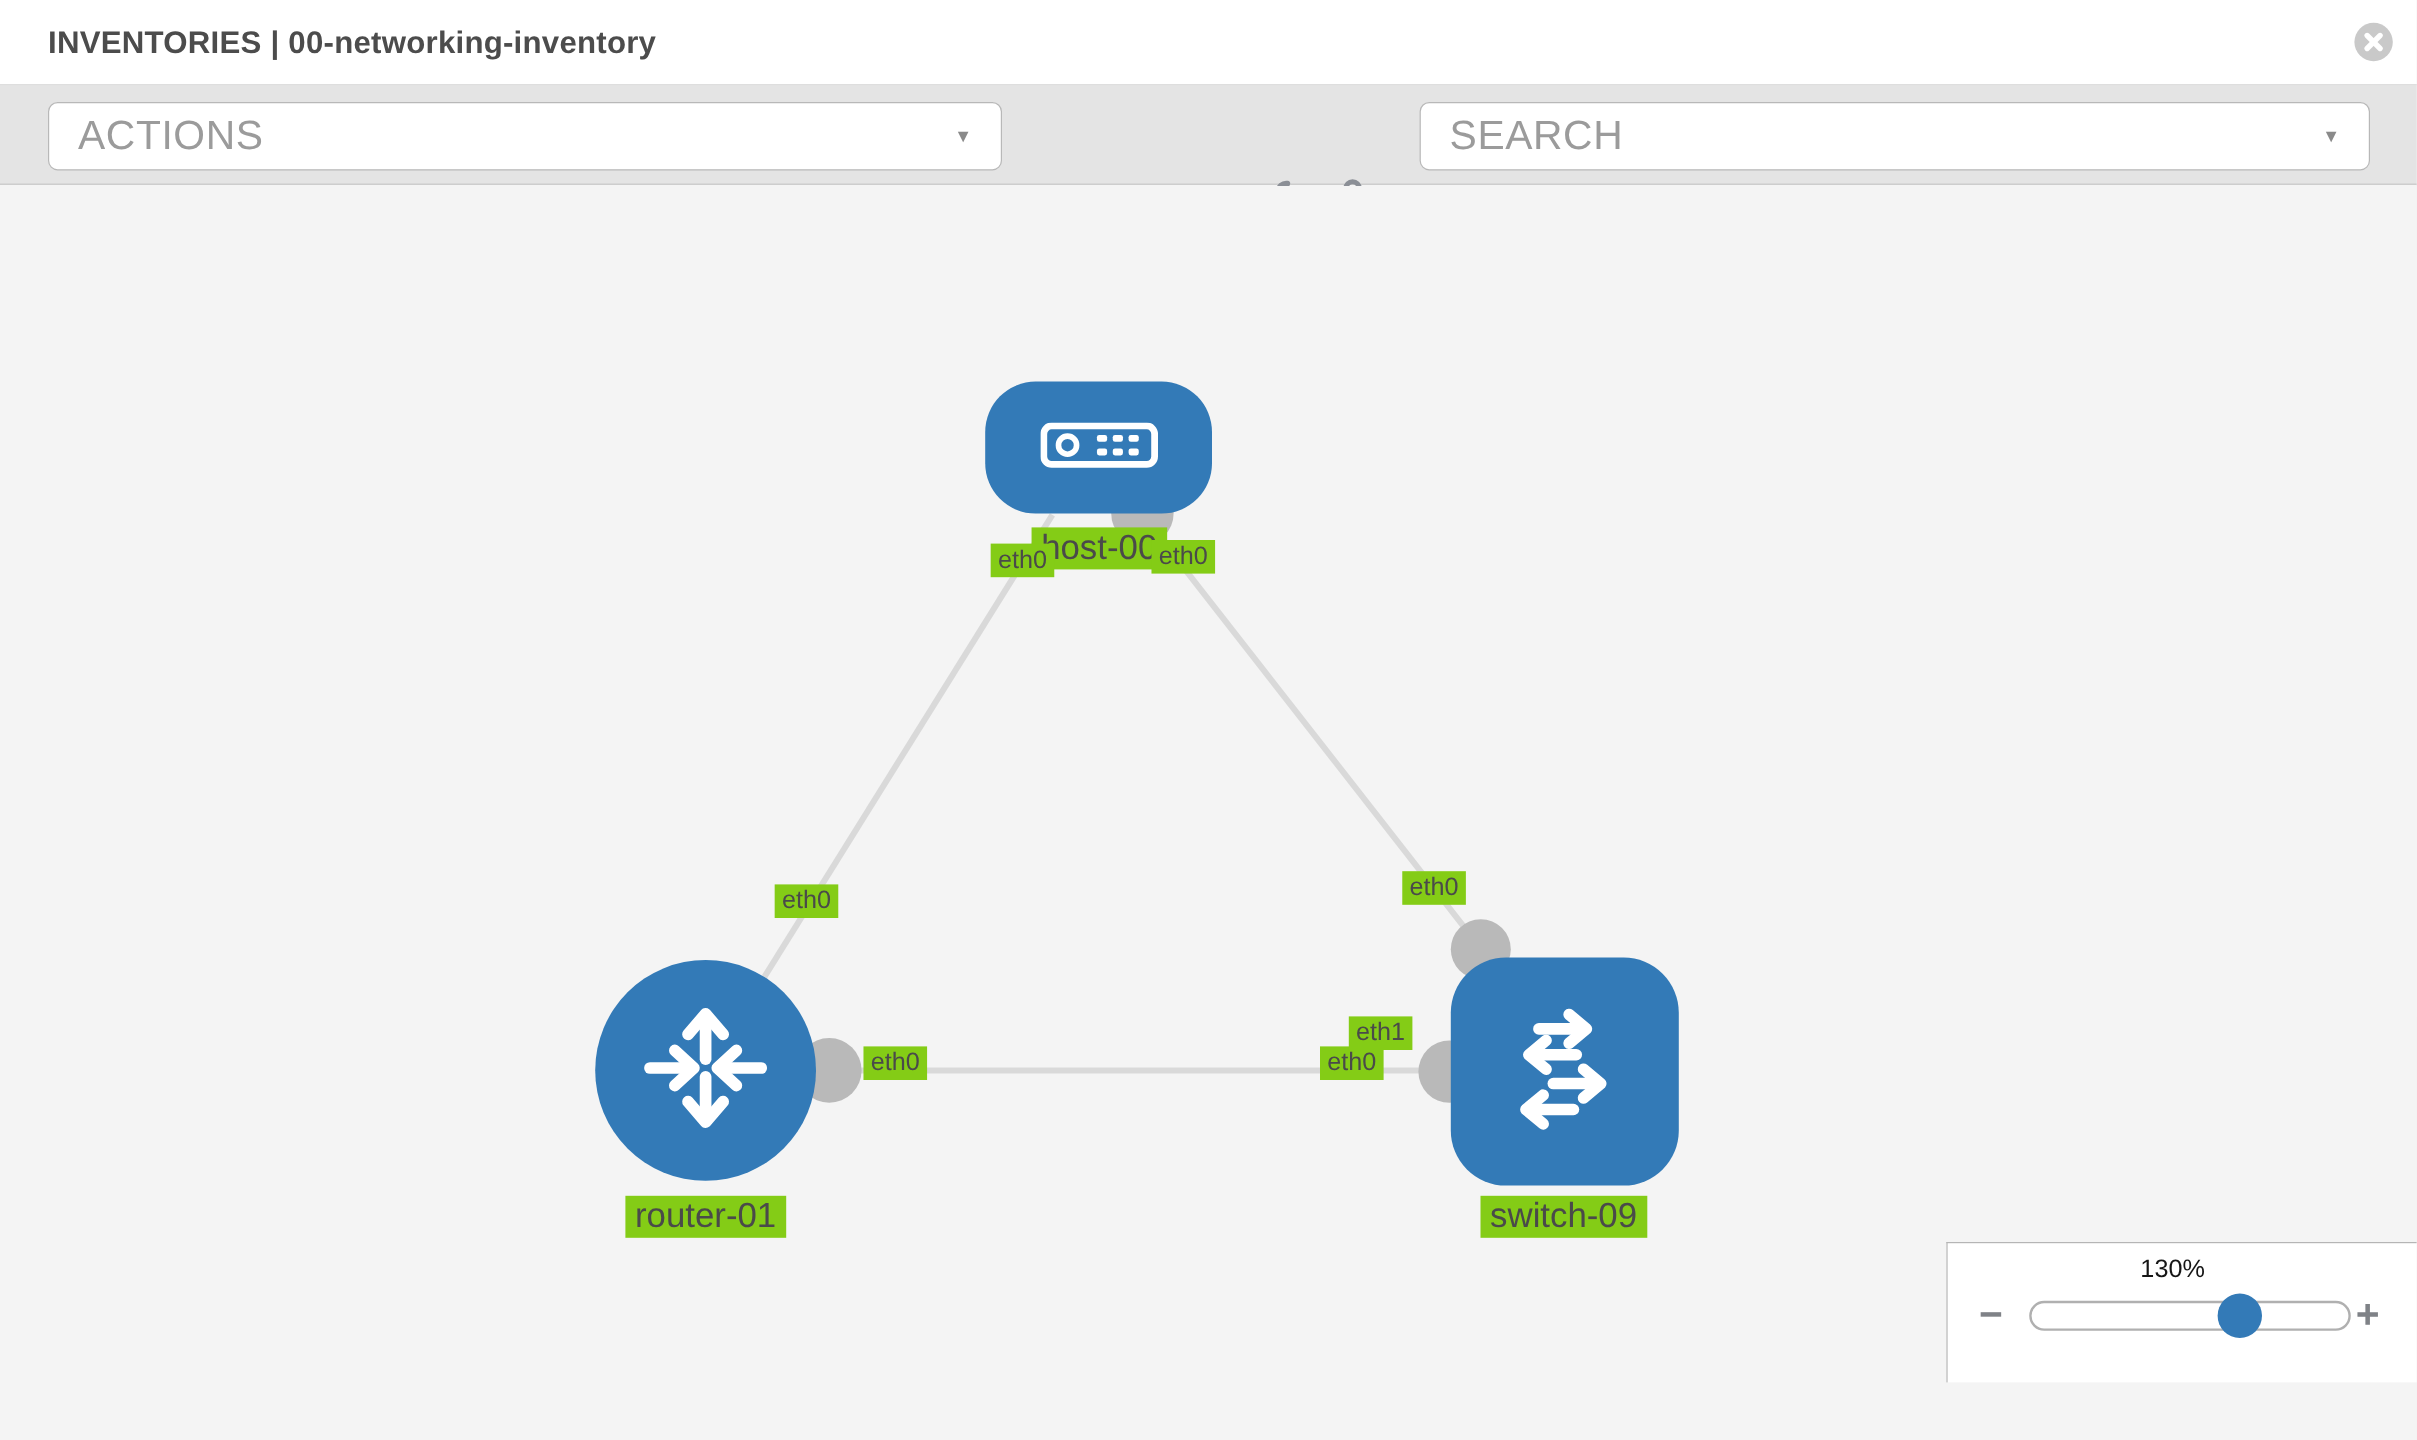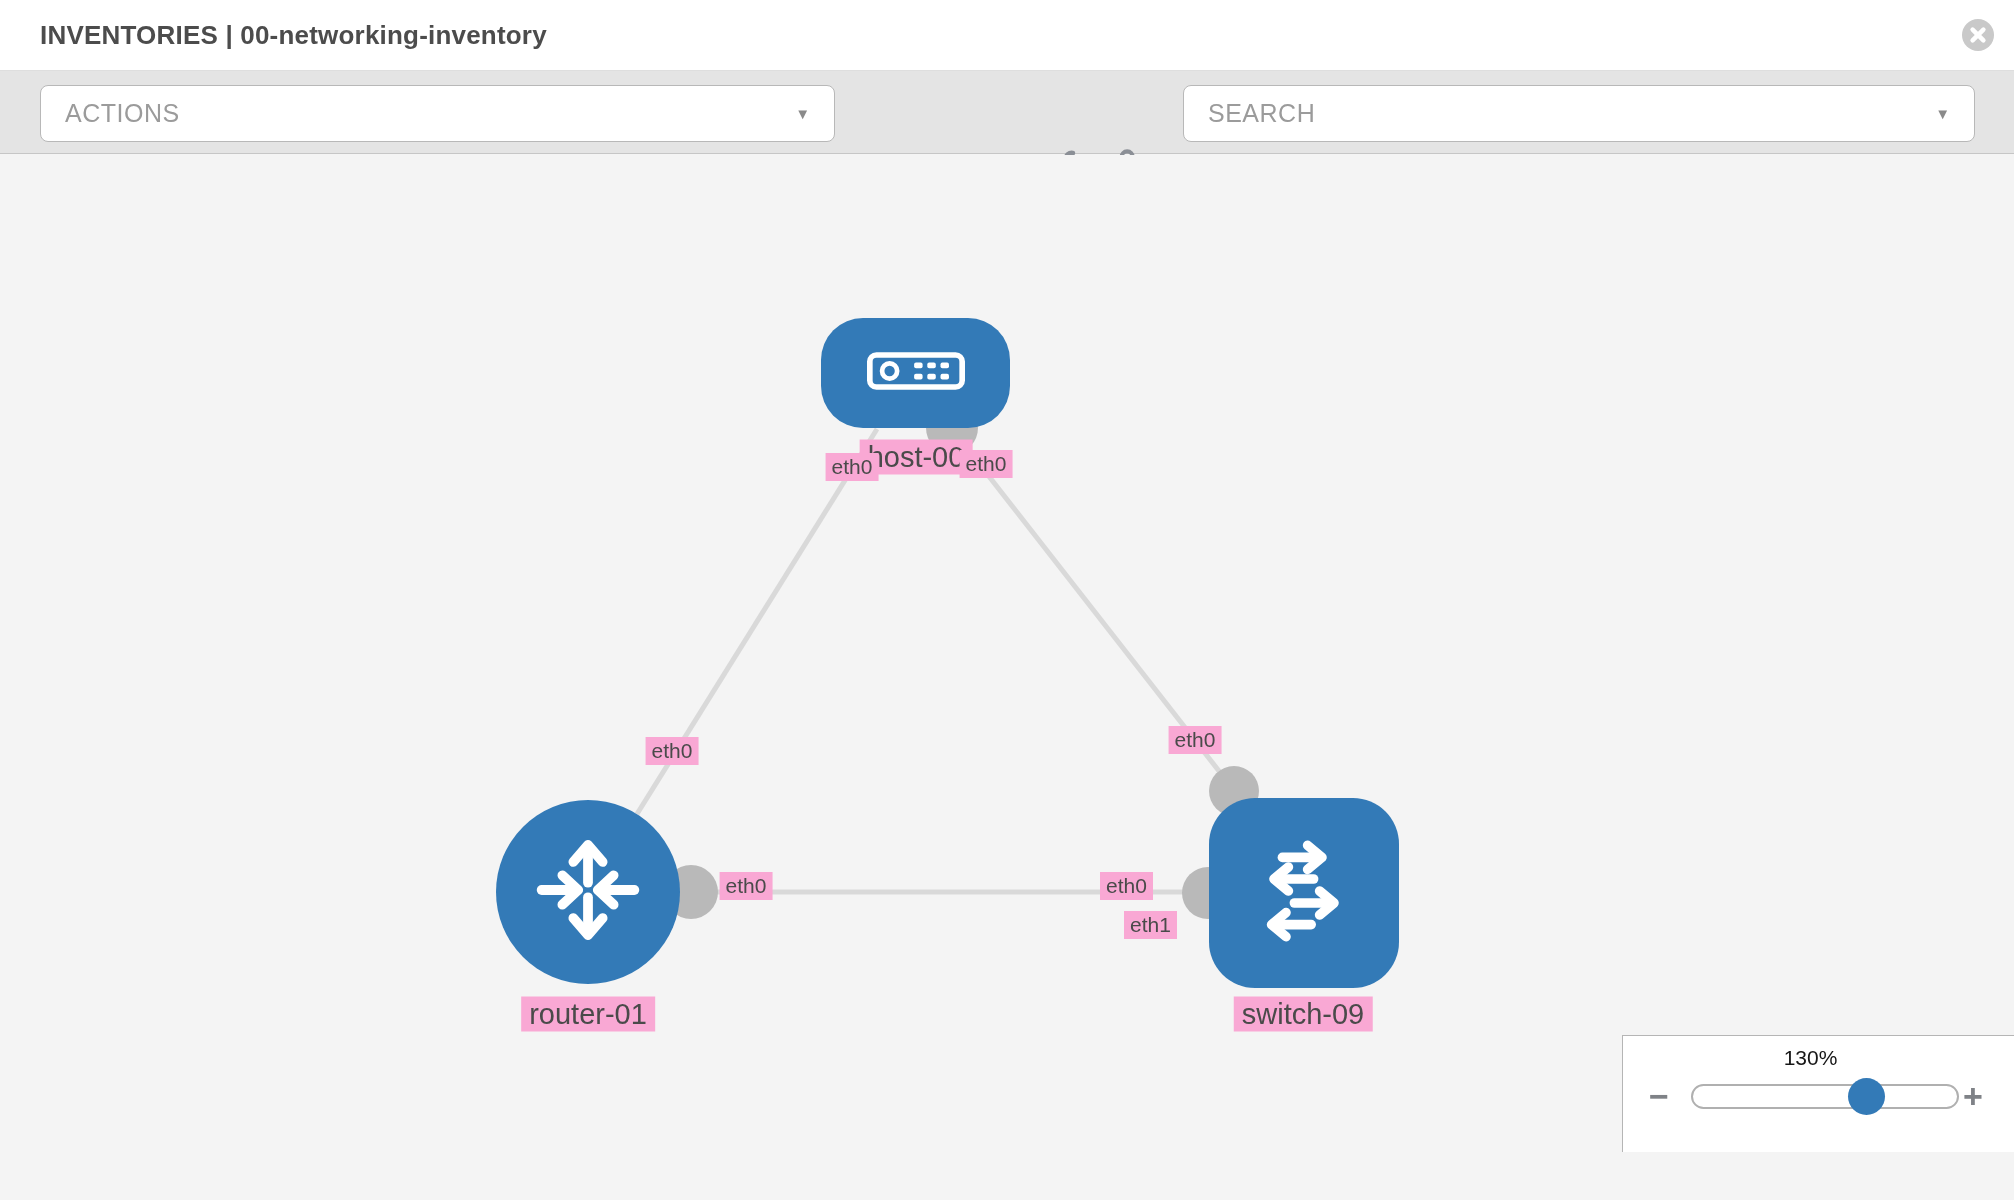--- a/index.html
+++ b/index.html
@@ -31,21 +31,21 @@
     background:#e4e4e4; border-bottom:1px solid #c6c6c6; border-top:1px solid #dedede;
   }
   .dropdown {
     position:absolute; top:14px; height:57px; background:#fff;
     border:1px solid #b8b8b8; border-radius:8px;
     display:flex; align-items:center; justify-content:space-between;
     padding:0 24px; cursor:pointer;
   }
   .dropdown.actions { left:40px;  width:795px; }
   .dropdown.search  { left:1183px; width:792px; }
-  .dropdown .ph { font-size:25px; color:#9b9b9b; letter-spacing:0.5px; }
+  .dropdown .ph { font-size:34px; color:#9b9b9b; letter-spacing:0.5px; }
   .dropdown .caret { font-size:15px; color:#8a8a8a; }
   .tool-icon-btn {
     position:absolute; top:94px; width:44px; height:44px; margin-top:-22px;
     background:transparent; border:none; cursor:pointer;
     display:flex; align-items:center; justify-content:center;
   }
   .tool-icon-btn.wrench { left:1045px; }
   .tool-icon-btn.key    { left:1112px; }
 
   
@@ -58,21 +58,21 @@
   }
   .node {
     position:absolute; background:#337ab7; z-index:3;
     display:flex; align-items:center; justify-content:center;
   }
   .node.host   { left:821px;  top:163px; width:189px; height:110px; border-radius:42px; }
   .node.router { left:496px;  top:645px; width:184px; height:184px; border-radius:50%; }
   .node.switch { left:1209px; top:643px; width:190px; height:190px; border-radius:46px; }
 
   .chip {
-    position:absolute; background:#f9a8d4; color:#4a4a4a; white-space:nowrap; z-index:5;
+    position:absolute; background:#84cc16; color:#4a4a4a; white-space:nowrap; z-index:5;
   }
   .node-label { font-size:29px; padding:1px 8px; transform:translate(-50%,-50%); }
   .if-label   { font-size:21px; padding:2px 6px;  transform:translate(-50%,-50%); }
   .if-label.anchored { transform:none; }
 
   
   .zoom-panel {
     position:absolute; left:1622px; top:1035px; width:392px; height:117px;
     background:#ffffff; border:1px solid #b5b5b5; border-right:none; border-bottom:none;
     z-index:10;
@@ -205,21 +205,21 @@
     <div class="chip node-label" style="left:588px;  top:859px;">router-01</div>
     <div class="chip node-label" style="left:1303px; top:859px;">switch-09</div>
 
     <div class="chip if-label" style="left:852px;  top:312px;">eth0</div>
     <div class="chip if-label" style="left:986px;  top:309px;">eth0</div>
     <div class="chip if-label" style="left:672px;  top:596px;">eth0</div>
     <div class="chip if-label" style="left:1195px; top:585px;">eth0</div>
     <div class="chip if-label" style="left:746px;  top:731px;">eth0</div>
 
     <div class="chip if-label anchored" style="left:1100px; top:717px; z-index:5;">eth0</div>
-    <div class="chip if-label anchored" style="left:1124px; top:756px; z-index:6;">eth1</div>
+    <div class="chip if-label anchored" style="left:1124px; top:692px; z-index:6;">eth1</div>
   </div>
 
   <div class="zoom-panel">
     <div class="zoom-level">130%</div>
     <button class="zoom-btn minus" style="left:16px;  margin-left:0;">−</button>
     <div class="slider-track">
       <div class="slider-thumb"></div>
     </div>
     <button class="zoom-btn plus" style="left:330px; margin-left:0;">+</button>
   </div>

